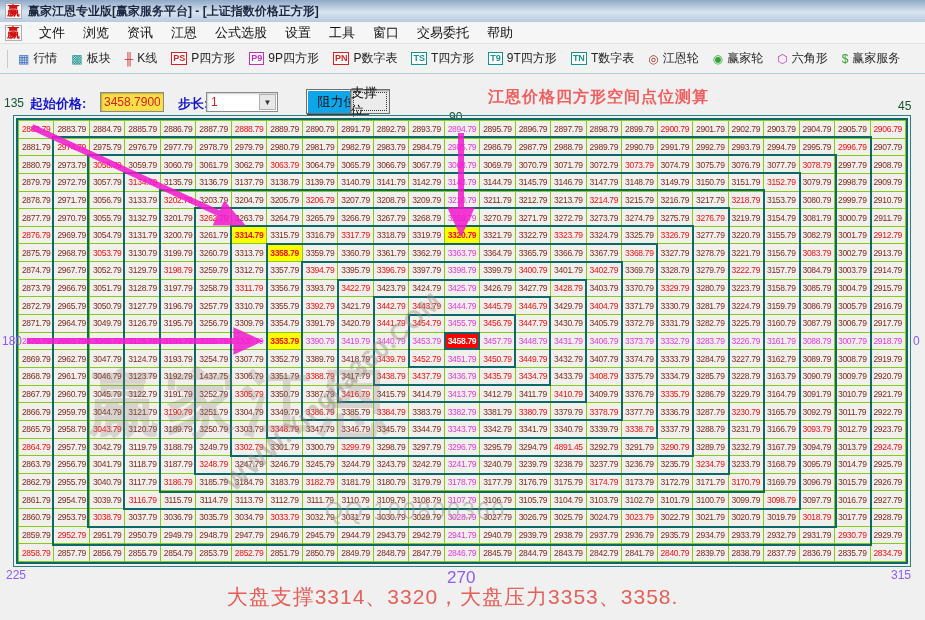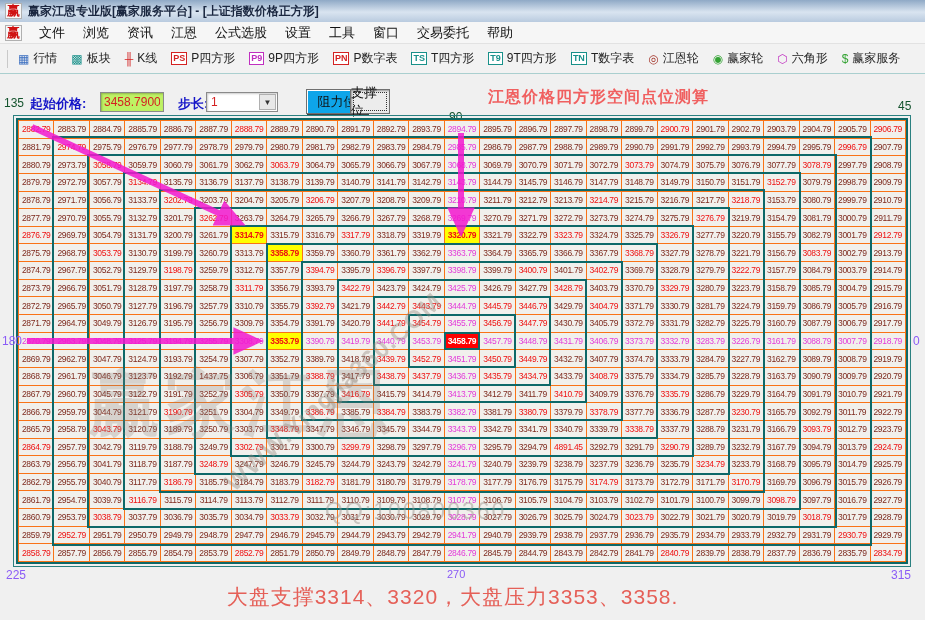--- a/index.html
+++ b/index.html
@@ -24,41 +24,41 @@
   .tb-ico { font-size:12px; line-height:12px; }
   .tb-ico.box { font-size:9px; font-weight:bold; border:1px solid; padding:0 1px; line-height:11px; background:#fff; }
   .c-blue{color:#3a6ec0;border-color:#3a6ec0} .c-teal{color:#18918a;border-color:#18918a}
   .c-red{color:#d42222;border-color:#d42222} .c-mag{color:#c030c0;border-color:#c030c0}
   .c-green{color:#33a333;border-color:#33a333} .c-dred{color:#a33328;border-color:#a33328}
 
   
   .angle-lbl { position:absolute; color:#14532d; font-size:12px; }
   .ctl-lbl { position:absolute; color:#1515c8; font-size:13px; font-weight:bold; }
   #start-price-input { position:absolute; left:100px; top:92px; width:64px; height:20px;
-    border:1px solid #8a8a8a; box-shadow:inset 1px 1px 2px rgba(0,0,0,.25); background:#bef264;
+    border:1px solid #8a8a8a; box-shadow:inset 1px 1px 2px rgba(0,0,0,.25); background:#fde047;
     color:#d42222; font-size:12px; font-family:"Liberation Sans",sans-serif; padding:1px 3px; }
   .select-box { position:absolute; left:206px; top:92px; width:72px; height:20px; background:#fff;
     border:1px solid #8a8a8a; box-shadow:inset 1px 1px 2px rgba(0,0,0,.2);
     display:flex; align-items:center; justify-content:space-between; }
   .select-box .val { color:#d42222; font-size:12px; padding-left:4px; }
   .select-box .dd { width:17px; height:16px; margin-right:1px; background:#e8e8e8; border:1px solid #b0b0b0;
     font-size:8px; color:#333; display:flex; align-items:center; justify-content:center; }
   .push-btn { position:absolute; top:89px; height:25px; background:#0ea5e9; border:1px solid #707070;
     box-shadow:1px 1px 0 #404040, inset 1px 1px 0 #ffffff; font-size:13px; color:#111;
     display:flex; align-items:center; justify-content:center; font-family:"Liberation Sans",sans-serif; }
   .push-btn.pressed { box-shadow:inset 1px 1px 2px rgba(0,0,0,.35); background:#ececec; }
   .push-btn.pressed .inner { outline:1px dotted #333; outline-offset:-3px;
     width:100%; height:100%; display:flex; align-items:center; justify-content:center; }
   #heading { position:absolute; left:488px; top:87px; width:330px; color:#f06060;
     font-size:16px; font-weight:bold; letter-spacing:1px; white-space:nowrap; }
 
   
   #grid { position:absolute; left:16px; top:118px; width:892px; height:446px;
     border:2px solid #0d6868; outline:1px solid #2a8080; outline-offset:2px;
-    background:#f97316; display:grid; grid-template-columns:repeat(25,1fr); grid-template-rows:repeat(25,1fr);
+    background:#84cc16; display:grid; grid-template-columns:repeat(25,1fr); grid-template-rows:repeat(25,1fr);
     gap:1px; padding:1px; }
   .cell { background:#f1f0ec; color:#7e2a1e; font-size:8.5px; letter-spacing:-0.3px;
     display:flex; align-items:center; justify-content:center; overflow:hidden; white-space:nowrap; }
   .cell.red { color:#ee1111; }
   .cell.magenta { color:#e33ad9; }
   .cell.hl-yellow { background:#ffff00; color:#ee1111; font-weight:bold; }
   .cell.hl-center { background:#fe0000; color:#ffffff; font-weight:bold; }
   #rings { position:absolute; left:16px; top:118px; width:892px; height:446px; pointer-events:none; }
   .ring { position:absolute; border:2px solid #0d6868; }
 
@@ -812,21 +812,21 @@
       <div class="ring" style="left: 32%; top: 32%; width: 36%; height: 36%;"></div>
       <div class="ring" style="left: 36%; top: 36%; width: 28%; height: 28%;"></div>
       <div class="ring" style="left: 40%; top: 40%; width: 20%; height: 20%;"></div>
       <div class="ring" style="left: 44%; top: 44%; width: 12%; height: 12%;"></div>
       <div class="ring" style="left: 48%; top: 48%; width: 4%; height: 4%;"></div>
     </div>
 
   <span class="side-lbl" style="left:2px; top:334px;">180</span>
   <span class="side-lbl" style="left:913px; top:334px;">0</span>
   <span class="side-lbl" style="left:6px; top:568px;">225</span>
-  <span class="side-lbl" style="left:447px; top:568px; font-size:11px;">270</span>
+  <span class="side-lbl" style="left:447px; top:568px; font-size:17px;">270</span>
   <span class="side-lbl" style="left:891px; top:568px;">315</span>
 
   <div class="wm" id="wm-big">赢家江恩</div>
   <div class="wm" id="wm-diag">WWW.Yingjia360.COM</div>
   <div class="wm" id="wm-qq">QQ:100800360</div>
 
   <svg id="arrow-svg" viewBox="0 0 925 620">
       <defs>
         <marker id="ah" markerWidth="5" markerHeight="4.6" refX="3.6" refY="2.3" orient="auto">
           <polygon points="0 0, 5 2.3, 0 4.6" fill="#f318cf"></polygon>

